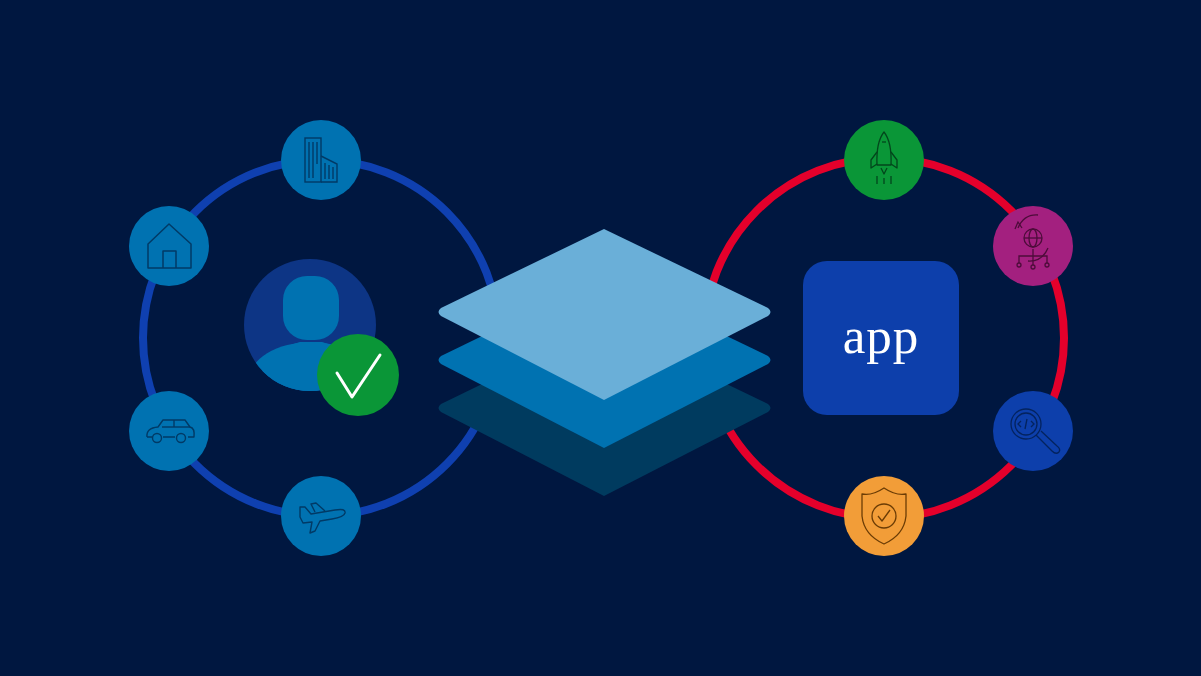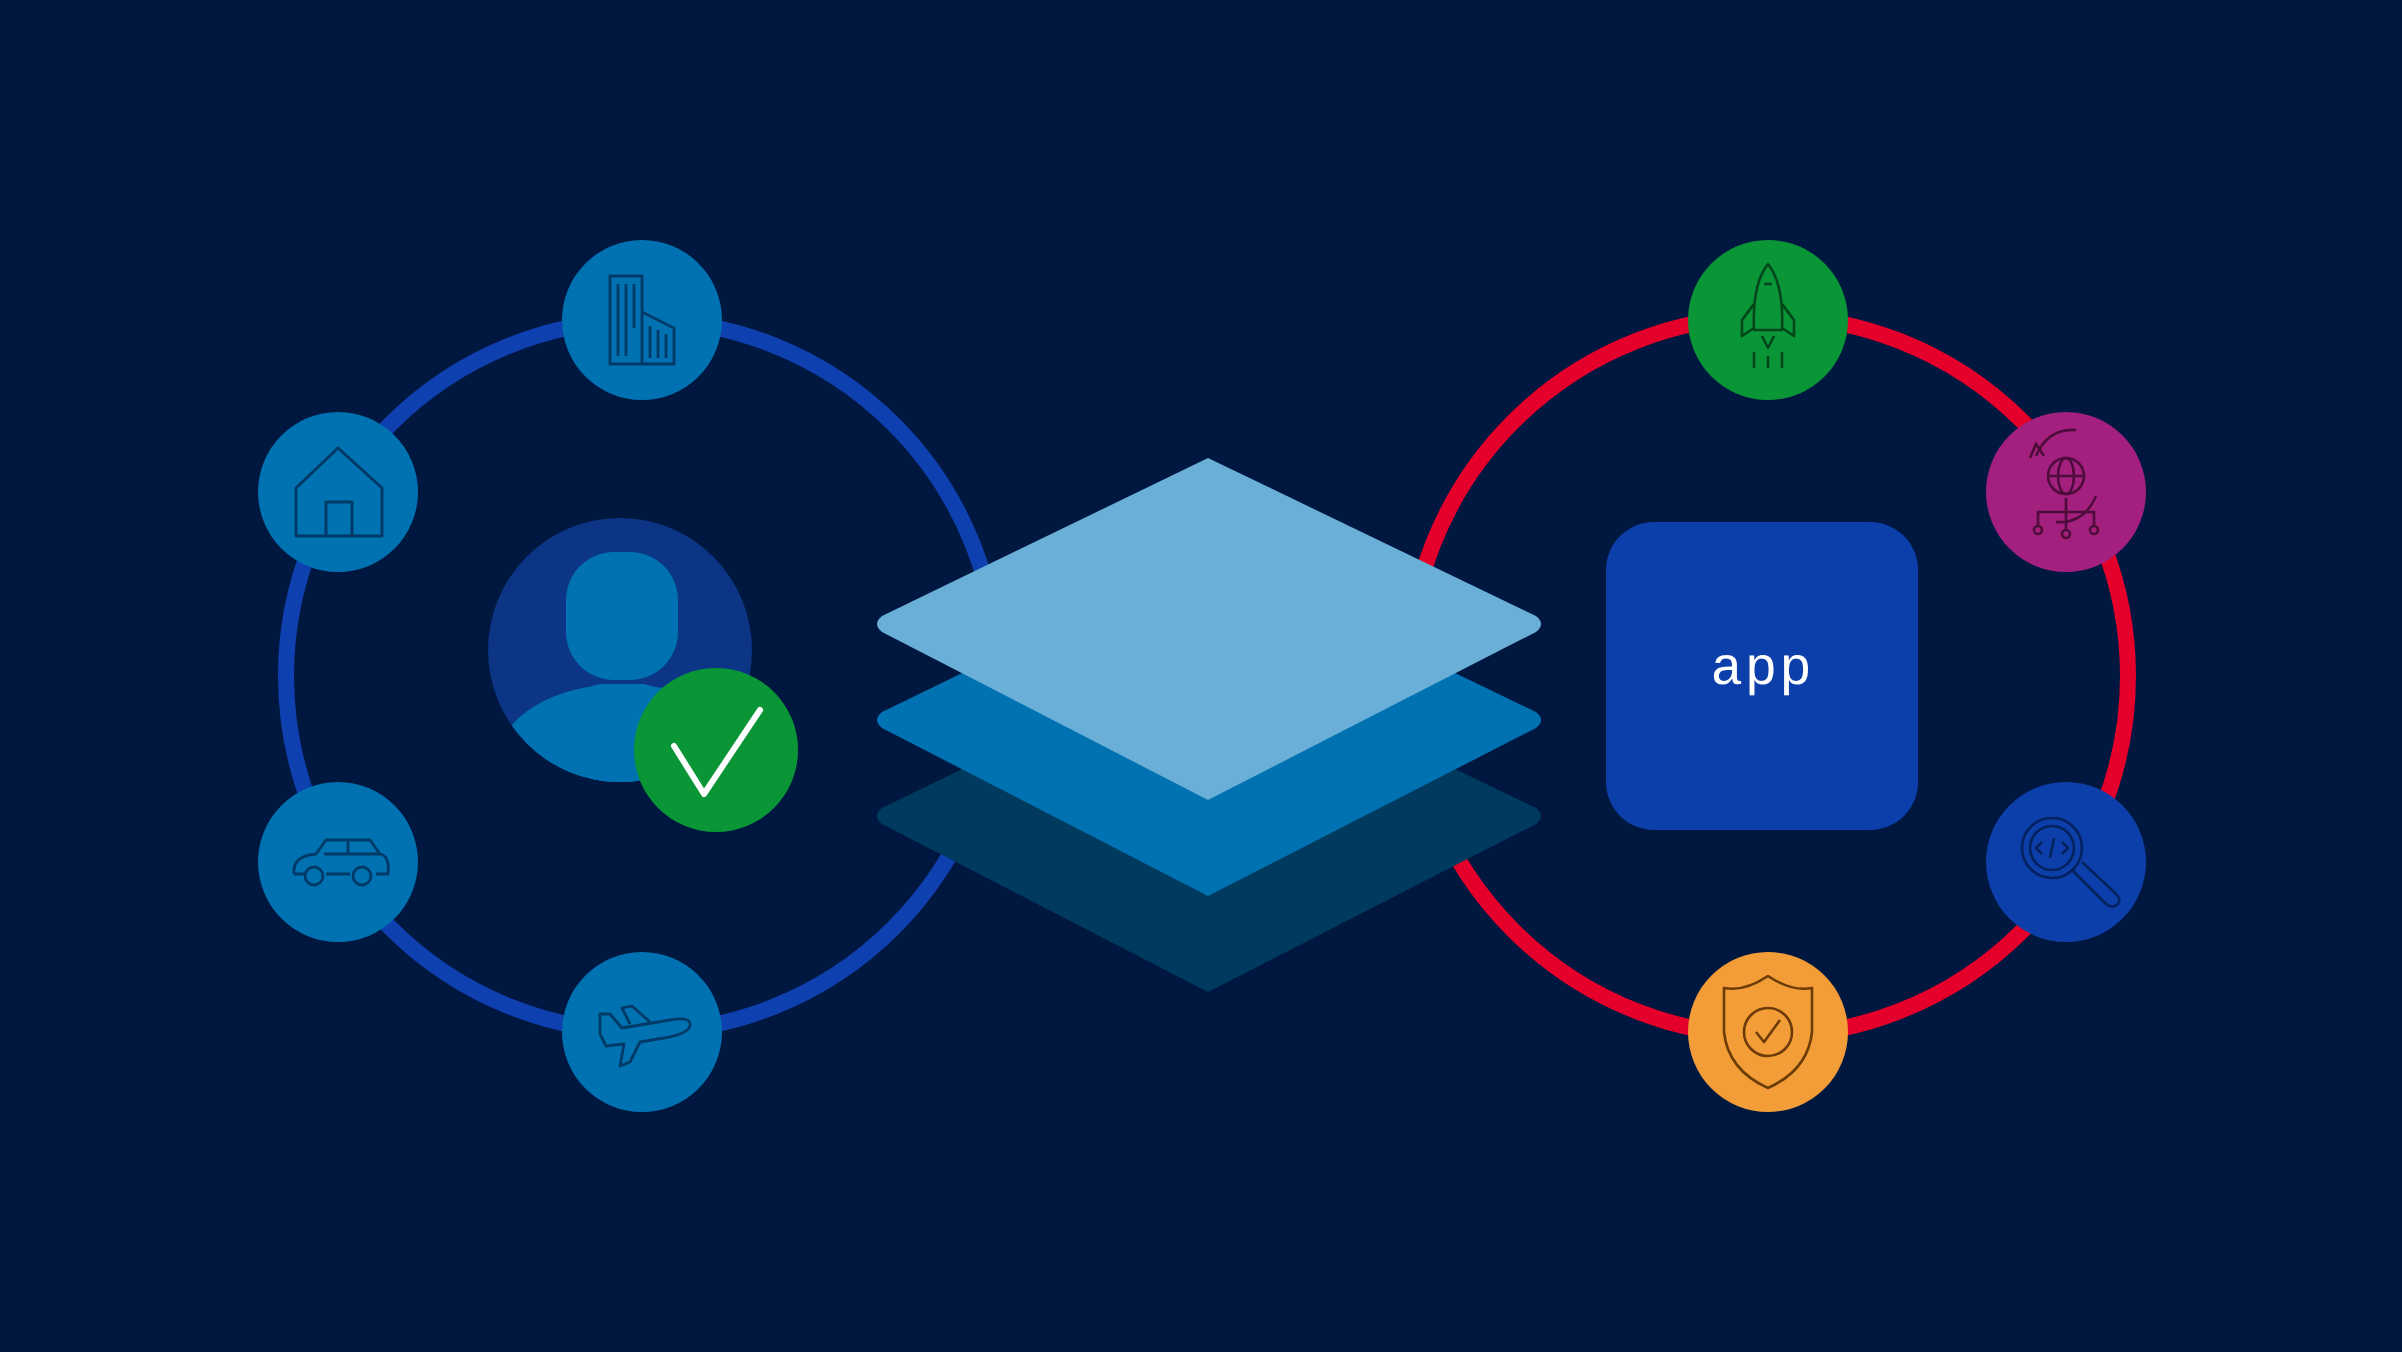--- a/index.html
+++ b/index.html
@@ -1,18 +1,18 @@
 <!DOCTYPE html>
 <html><head>
 <meta charset="utf-8">
 <style>
   html,body{margin:0;padding:0;background:#001740;}
   body{width:1201px;height:676px;overflow:hidden;position:relative;font-family:"Liberation Sans",sans-serif;}
   svg.stage{position:absolute;left:0;top:0;}
-  .app-label{position:absolute;left:803px;top:261px;width:156px;height:154px;display:flex;align-items:center;justify-content:center;color:#ffffff;font-family:Liberation Mono, monospace;font-size:27px;letter-spacing:1px;padding-bottom:4px;box-sizing:border-box;}
+  .app-label{position:absolute;left:803px;top:261px;width:156px;height:154px;display:flex;align-items:center;justify-content:center;color:#ffffff;font-family:Liberation Serif, serif;font-size:51px;letter-spacing:1px;padding-bottom:4px;box-sizing:border-box;}
 </style>
 </head>
 <body>
 
 <svg class="stage" width="1201" height="676" viewBox="0 0 1201 676">
 
   <circle cx="321" cy="338" r="178" fill="none" stroke="#0f40b0" stroke-width="8"></circle>
 
   <circle cx="884" cy="338" r="180" fill="none" stroke="#e4002b" stroke-width="8"></circle>
 

